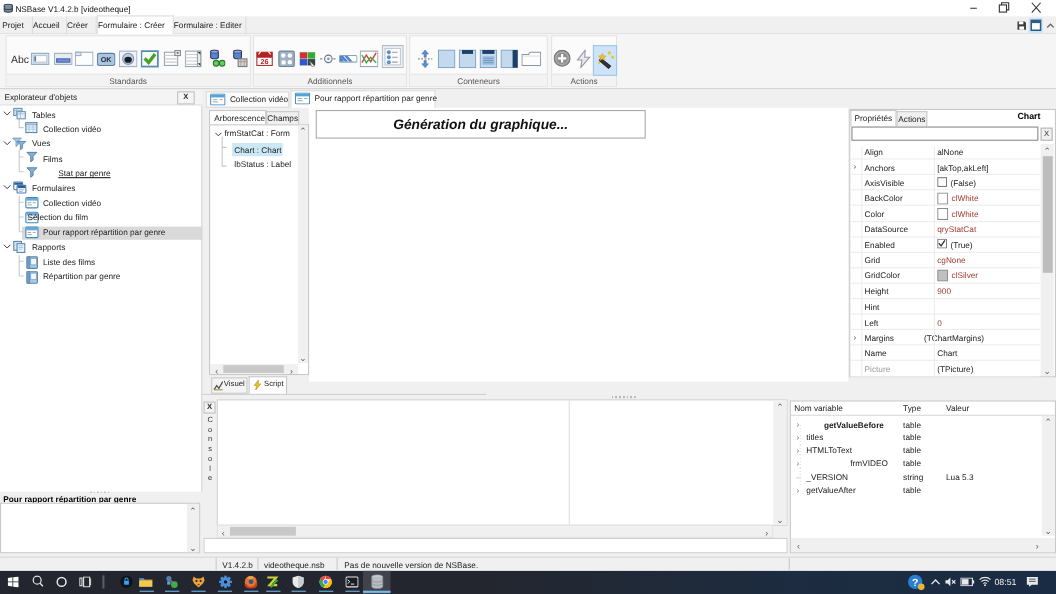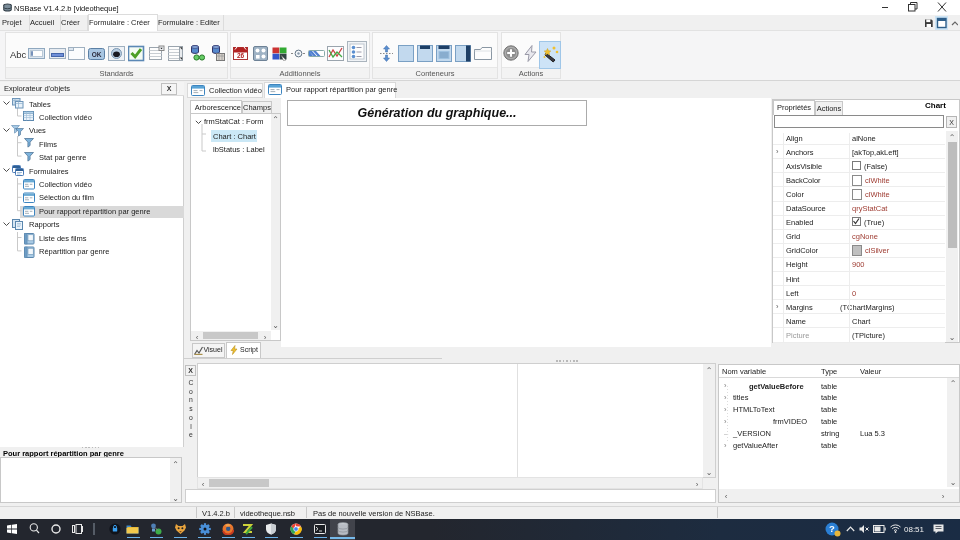--- a/index.html
+++ b/index.html
@@ -302,24 +302,24 @@
   <g transform="translate(24,150.5)">
     <rect x="0.5" y="0.5" width="9.5" height="10.5" rx="0.8" fill="#a8cae4" stroke="#5b87ae"></rect>
     <rect x="0.5" y="0.5" width="2.6" height="10.5" fill="#6d9cc4" stroke="#5b87ae" stroke-width="0.5"></rect>
     <rect x="4" y="1.8" width="5.2" height="6" fill="#f2f7fb" stroke="#5b87ae" stroke-width="0.5"></rect>
   </g>
 </svg>
 <div class="trow" style="left:29px;top:99.5px;">Tables</div>
 <div class="trow" style="left:39px;top:112.9px;">Collection vidéo</div>
 <div class="trow" style="left:29px;top:126.3px;">Vues</div>
 <div class="trow" style="left:39px;top:139.7px;">Films</div>
-<div class="trow" style="left:39px;top:153.1px;">Stat par genre</div>
+<div class="trow" style="left:53px;top:153.1px;text-decoration:underline;">Stat par genre</div>
 <div class="trow" style="left:29px;top:166.5px;">Formulaires</div>
 <div class="trow" style="left:39px;top:179.9px;">Collection vidéo</div>
-<div class="trow" style="left:39px;top:193.3px;">Sélection du film</div>
+<div class="trow" style="left:25px;top:193.3px;">Sélection du film</div>
 <div class="trow" style="left:39px;top:206.7px;">Pour rapport répartition par genre</div>
 <div class="trow" style="left:29px;top:220.1px;">Rapports</div>
 <div class="trow" style="left:39px;top:233.5px;">Liste des films</div>
 <div class="trow" style="left:39px;top:246.9px;">Répartition par genre</div>
 <div class="abs" id="explorer-label">Pour rapport répartition par genre</div>
 <div class="abs" id="explorer-desc"></div>
 <div class="abs scroll" style="left:170px;top:458px;width:11px;height:44px;"></div>
 <div class="abs arrow" style="left:171px;top:460px;width:9px;">⌃</div>
 <div class="abs arrow" style="left:171px;top:494px;width:9px;">⌄</div>
 <div class="abs" style="left:82px;top:446.5px;width:18px;height:1.5px;background:repeating-linear-gradient(90deg,#bbb 0 1.5px,transparent 1.5px 3.2px);"></div>

